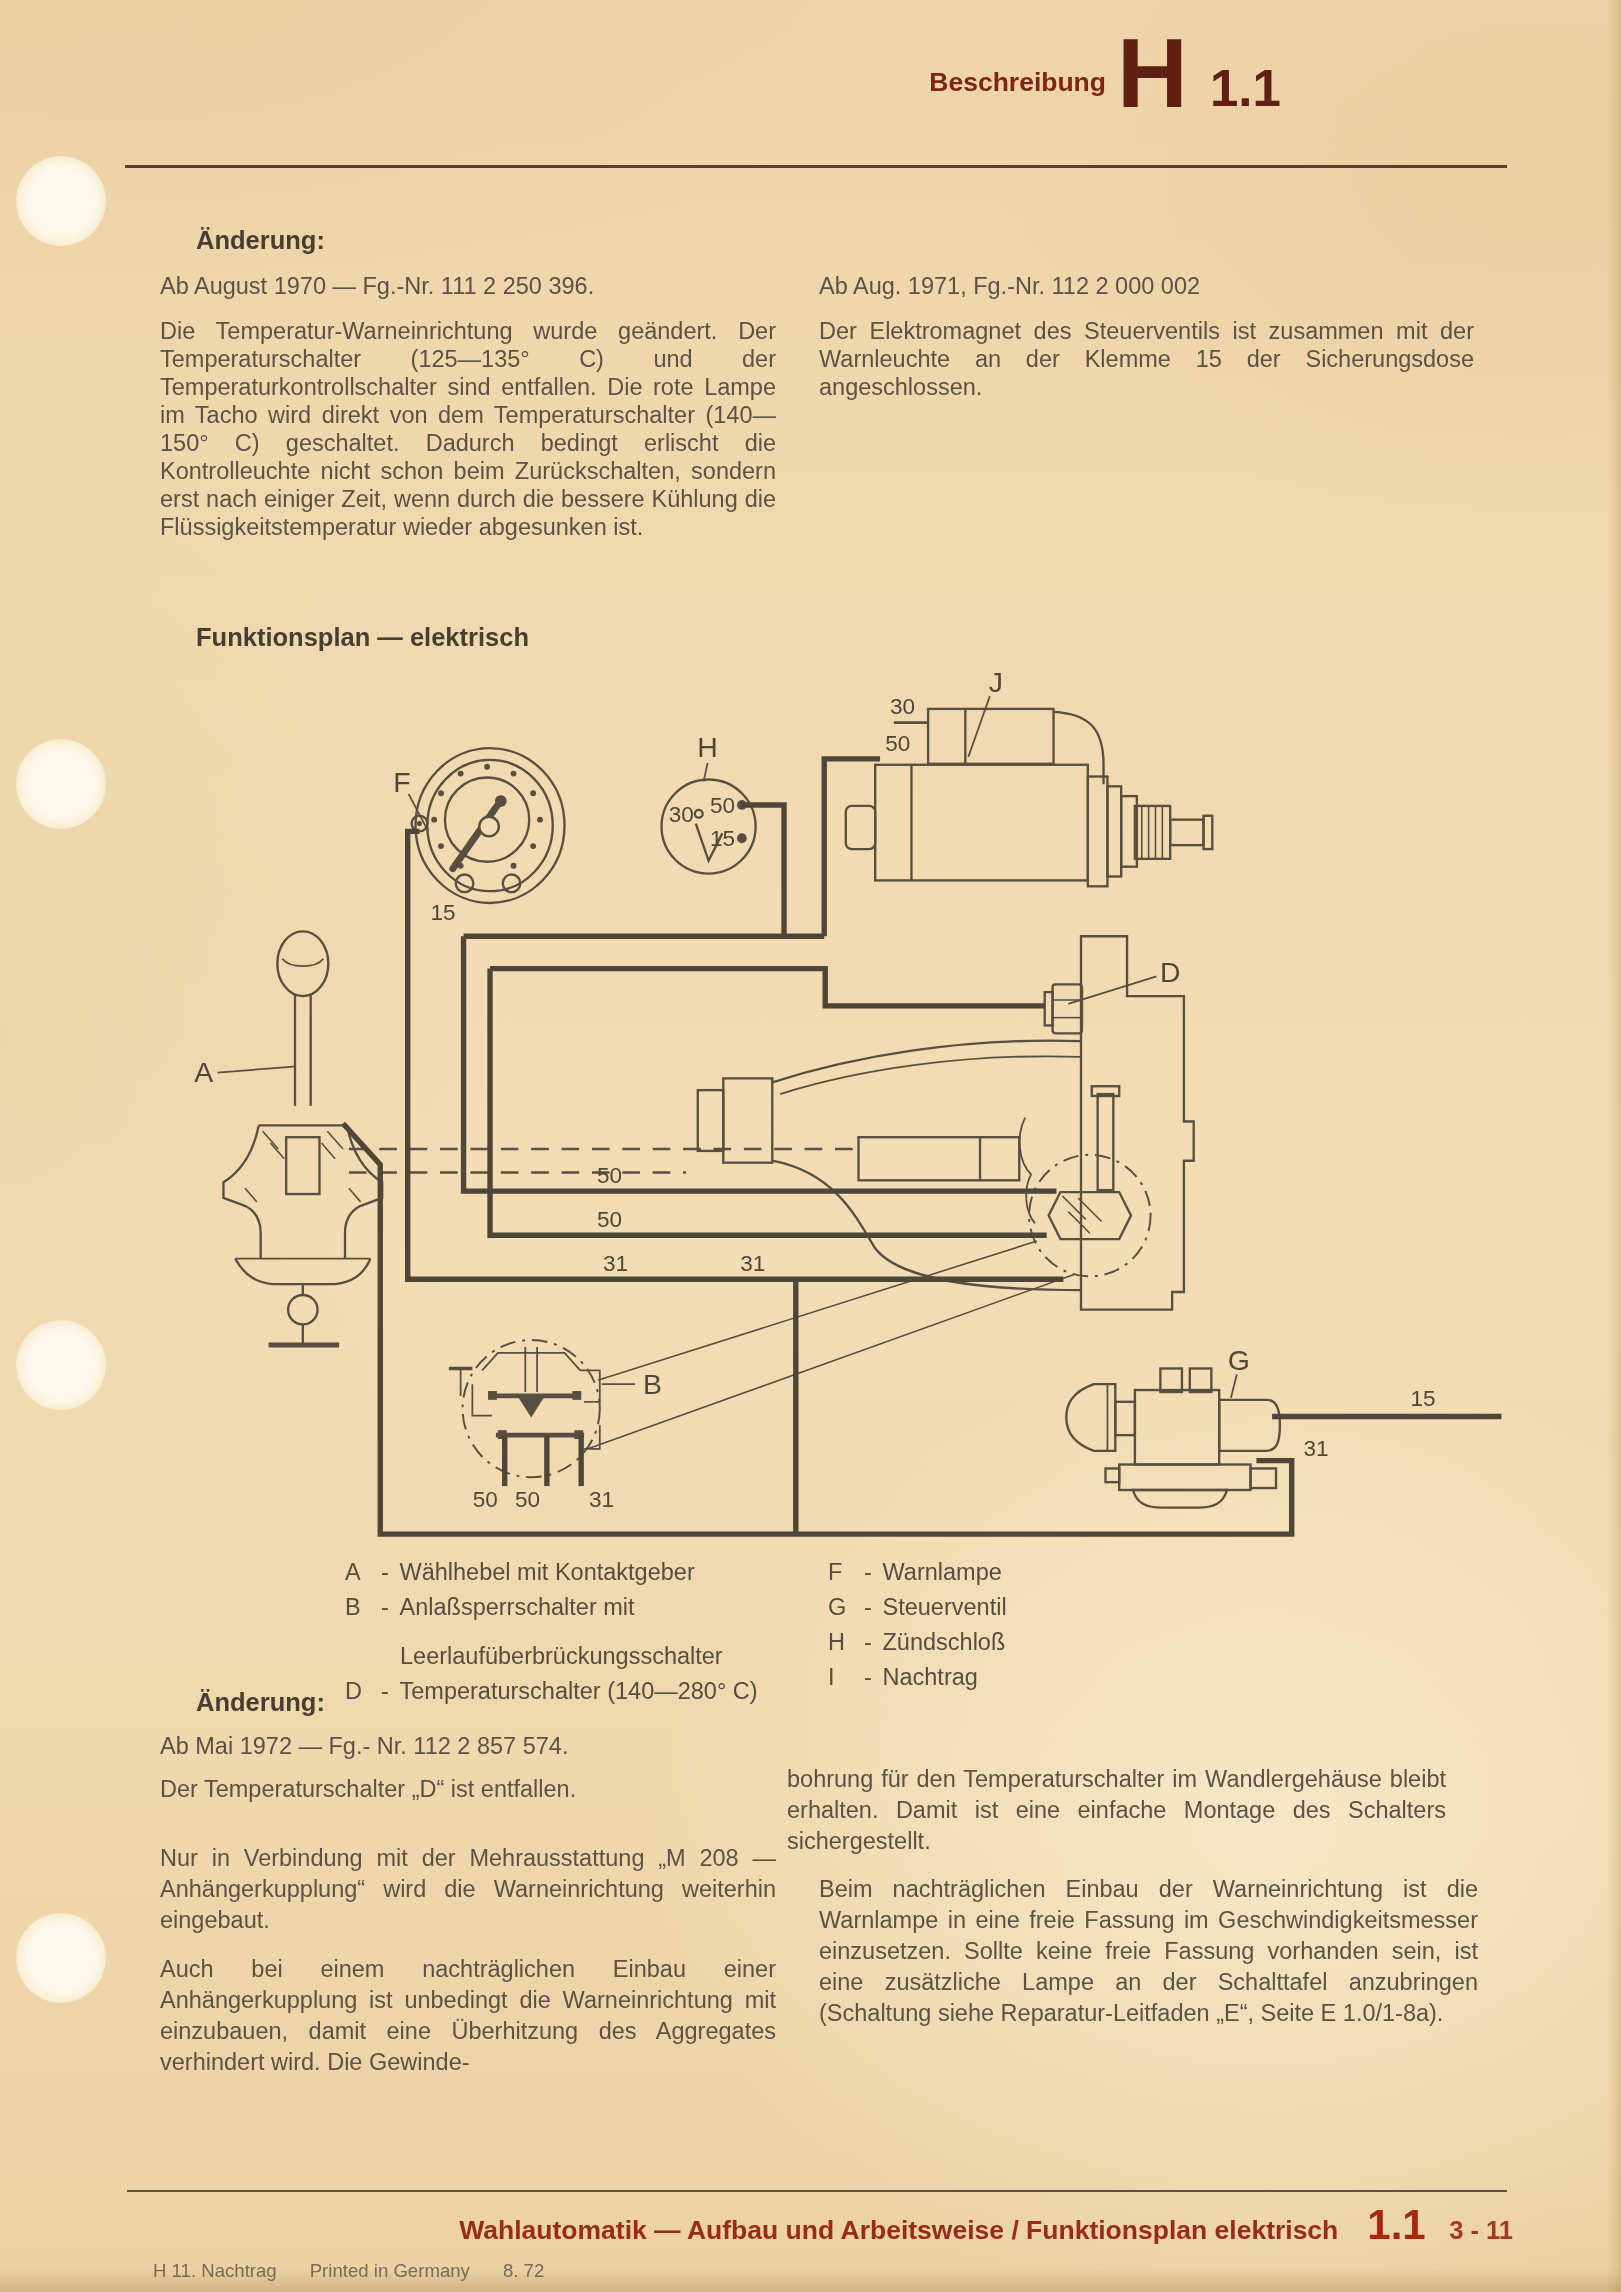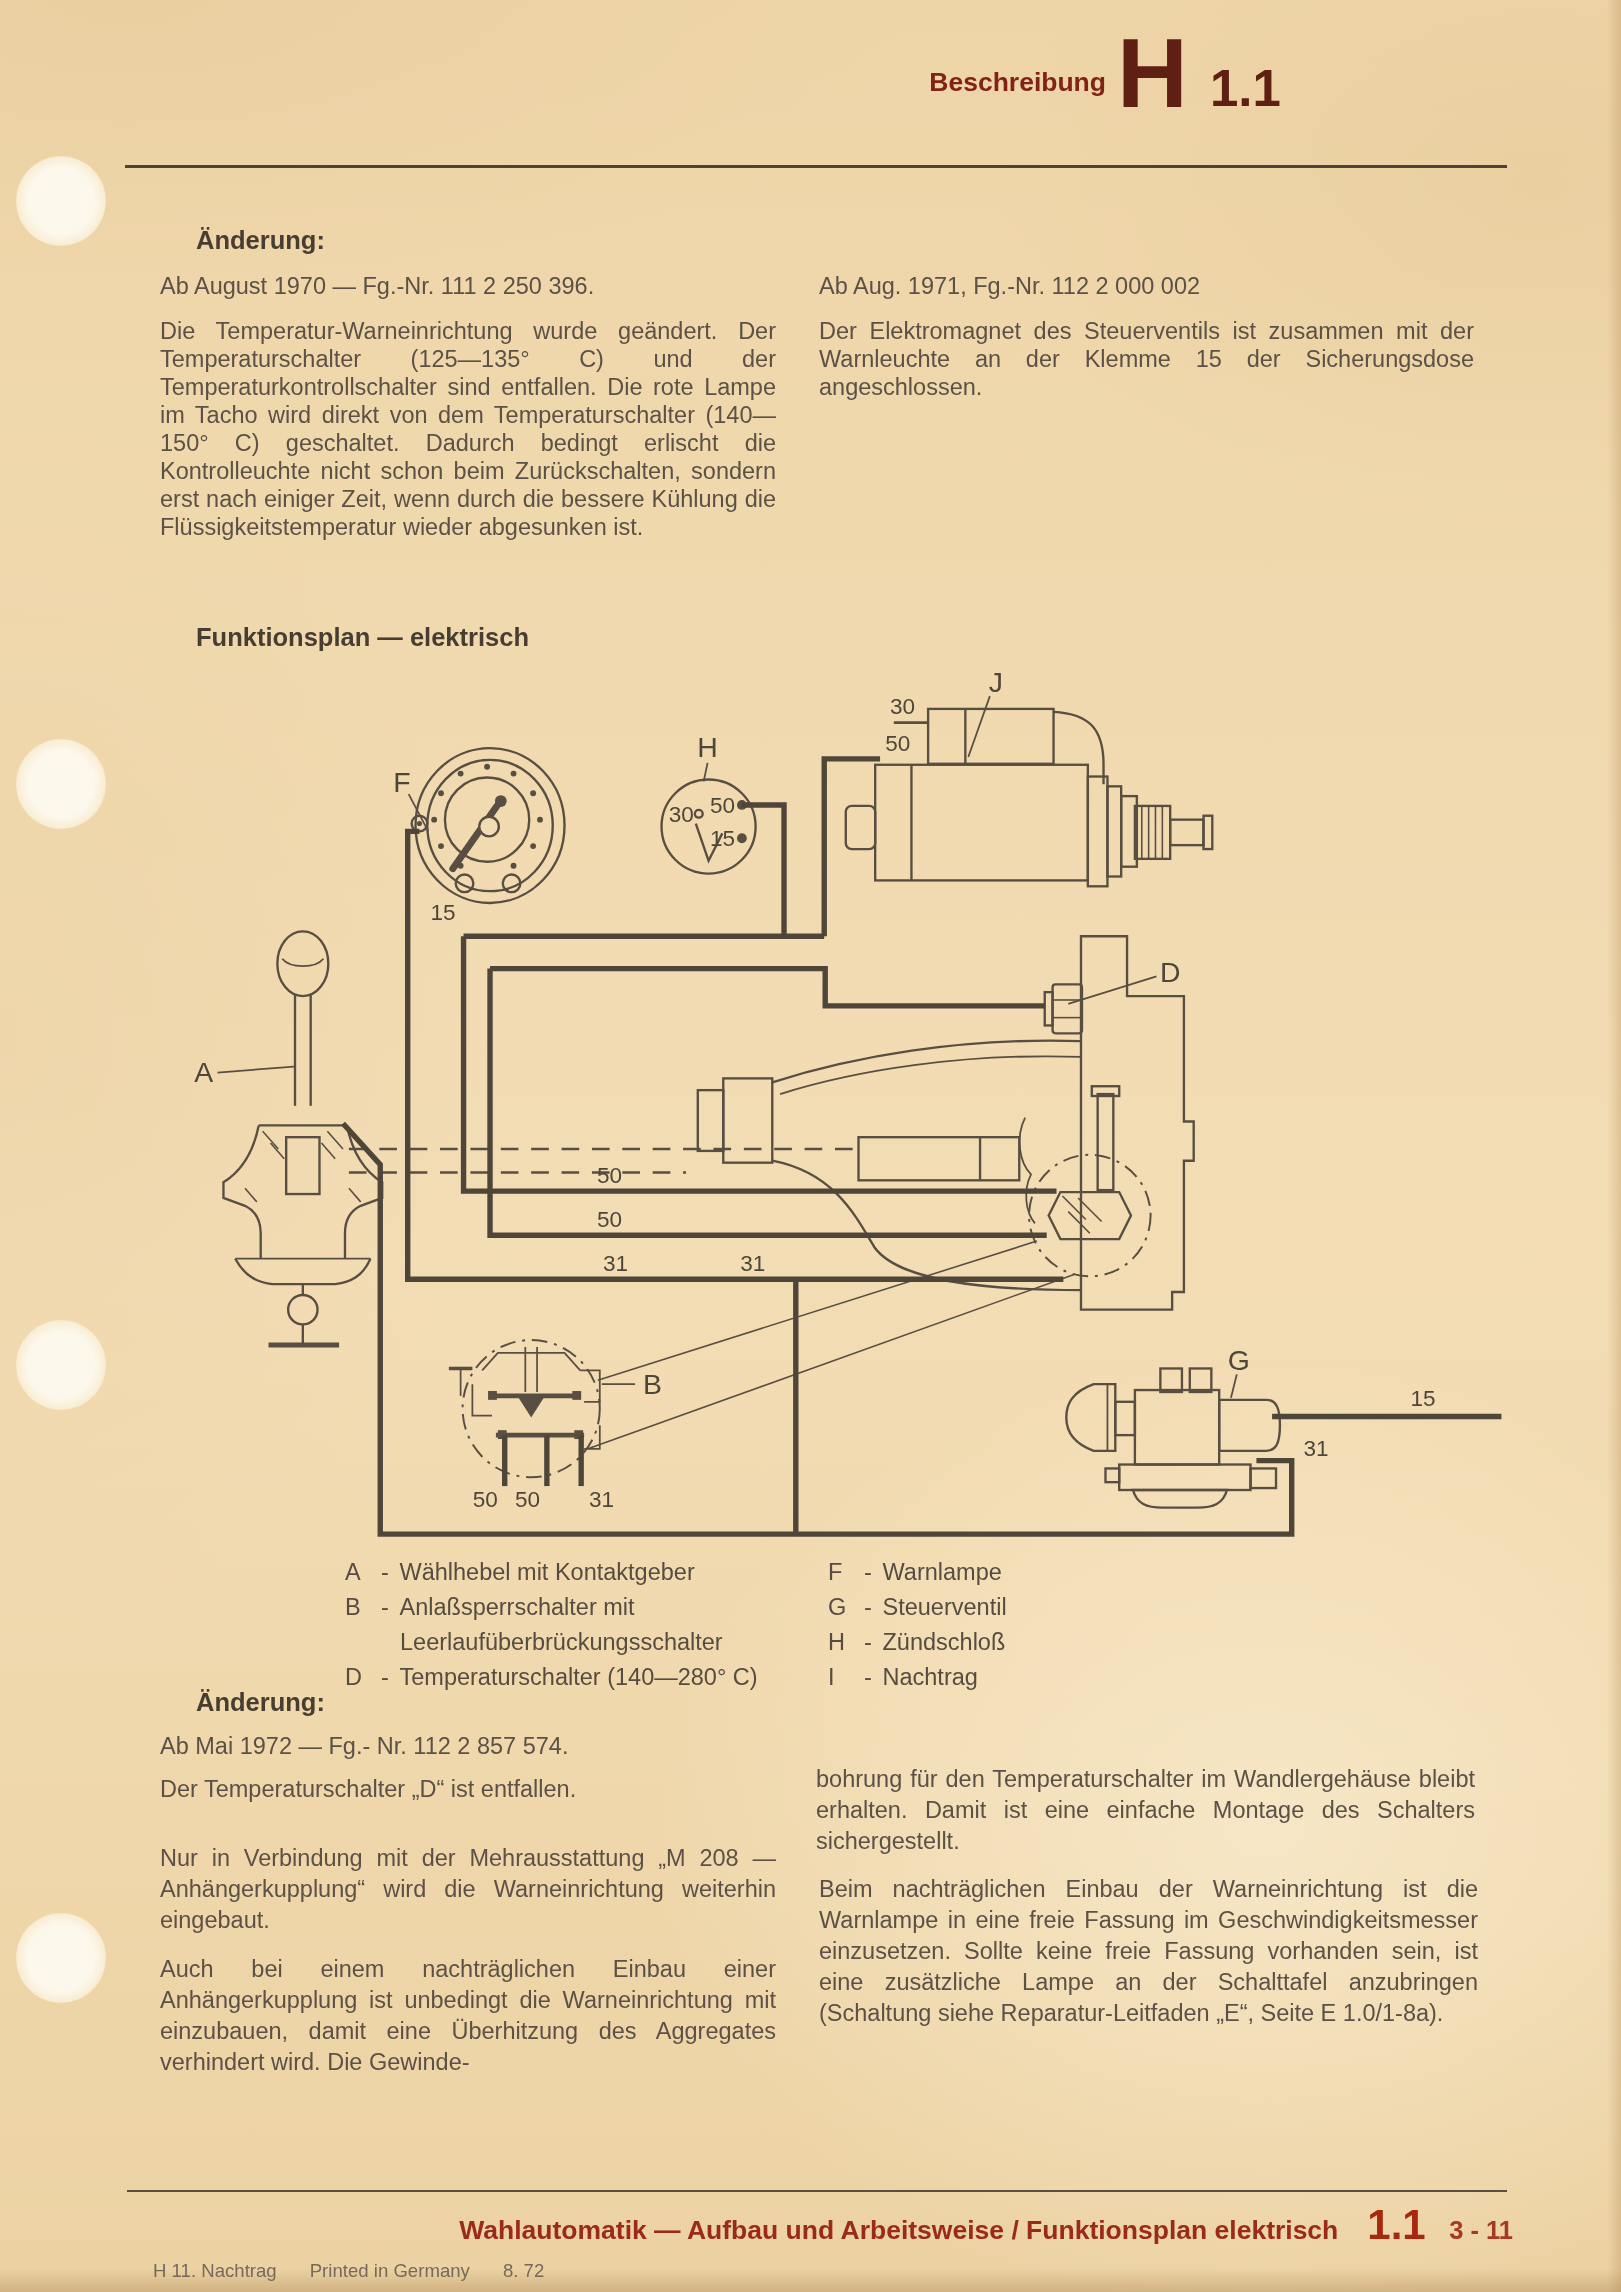--- a/index.html
+++ b/index.html
@@ -25,21 +25,21 @@
   .hdr-num{font-size:51px;font-weight:bold;color:#5f2013;line-height:1;}
   .rule{background:#4e4336;height:2.9px;}
   .rule2{background:#5a4e40;height:2px;}
   .h-sec{font-size:25.5px;font-weight:bold;color:#473e31;margin-left:36px;}
   .dateline{font-size:23.5px;color:#5b5146;}
   .body-p{font-size:23.5px;line-height:28px;color:#5b5146;text-align:justify;}
   .body-p2{font-size:23.5px;line-height:31px;color:#5b5146;text-align:justify;}
   .legend{font-size:23.5px;color:#564c41;line-height:35px;}
   .legend .k{display:inline-block;width:25.5px;}
   .legend .d{display:inline-block;width:29px;text-align:center;}
-  .legend .l2{padding-left:55px;}
+  .legend .l2{padding-left:55px;margin-top:14px;}
   .ftr{display:flex;justify-content:flex-end;align-items:baseline;}
   .ftr-title{font-size:26.5px;font-weight:bold;color:#9a2b1a;}
   .ftr-code{font-size:42px;font-weight:bold;color:#a7270f;margin-left:29px;}
   .ftr-range{font-size:25.5px;color:#a53a24;margin-left:23.5px;font-weight:bold;}
   .imprint{font-size:18.6px;color:#75695c;}
   .imprint span{margin-right:33px;}
   svg text{font-family:"Liberation Sans","DejaVu Sans",sans-serif;fill:#4f463a;}
   .t-term{font-size:23px;}
   .t-comp{font-size:29px;}
 </style>
@@ -264,21 +264,21 @@
     <div><span class="k">G</span><span class="d">-</span><span>Steuerventil</span></div>
     <div><span class="k">H</span><span class="d">-</span><span>Zündschloß</span></div>
     <div><span class="k">I</span><span class="d">-</span><span>Nachtrag</span></div>
   </div>
 
   <div class="abs h-sec" style="left:160px;top:1688px">Änderung:</div>
   <div class="abs dateline" style="left:160px;top:1733px">Ab Mai 1972 — Fg.- Nr. 112 2 857 574.</div>
   <div class="abs dateline" style="left:160px;top:1776px">Der Temperaturschalter „D“ ist entfallen.</div>
   <div class="abs body-p2" style="left:160px;top:1843px;width:616px">Nur in Verbindung mit der Mehrausstattung „M 208 — Anhängerkupplung“ wird die Warneinrichtung weiterhin eingebaut.</div>
   <div class="abs body-p2" style="left:160px;top:1954px;width:616px">Auch bei einem nachträglichen Einbau einer Anhängerkupplung ist unbedingt die Warneinrichtung mit einzubauen, damit eine Überhitzung des Aggregates verhindert wird. Die Gewinde-</div>
-  <div class="abs body-p2" style="left:816px;top:1764px;width:659px">bohrung für den Temperaturschalter im Wandlergehäuse bleibt erhalten. Damit ist eine einfache Montage des Schalters sichergestellt.</div>
+  <div class="abs body-p2" style="left:787px;top:1764px;width:659px">bohrung für den Temperaturschalter im Wandlergehäuse bleibt erhalten. Damit ist eine einfache Montage des Schalters sichergestellt.</div>
   <div class="abs body-p2" style="left:819px;top:1874px;width:659px">Beim nachträglichen Einbau der Warneinrichtung ist die Warnlampe in eine freie Fassung im Geschwindigkeitsmesser einzusetzen. Sollte keine freie Fassung vorhanden sein, ist eine zusätzliche Lampe an der Schalttafel anzubringen (Schaltung siehe Reparatur-Leitfaden „E“, Seite E 1.0/1-8a).</div>
 
   <div class="abs rule2" style="left:127px;top:2190px;width:1380px"></div>
   <div class="abs ftr" style="left:294px;top:2201px;width:1219px">
     <span class="ftr-title">Wahlautomatik — Aufbau und Arbeitsweise / Funktionsplan elektrisch</span>
     <span class="ftr-code">1.1</span>
     <span class="ftr-range">3 - 11</span>
   </div>
   <div class="abs imprint" style="left:153px;top:2260px">
     <span>H 11. Nachtrag</span><span>Printed in Germany</span><span>8. 72</span>

